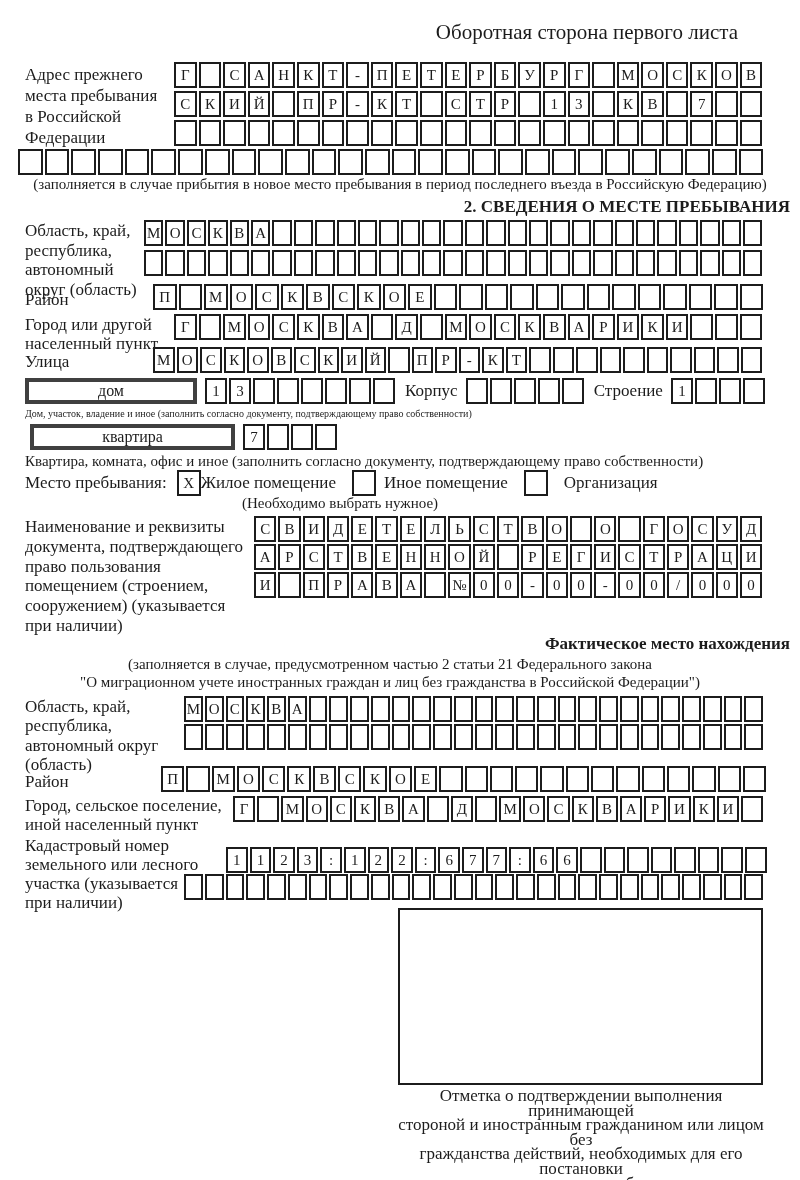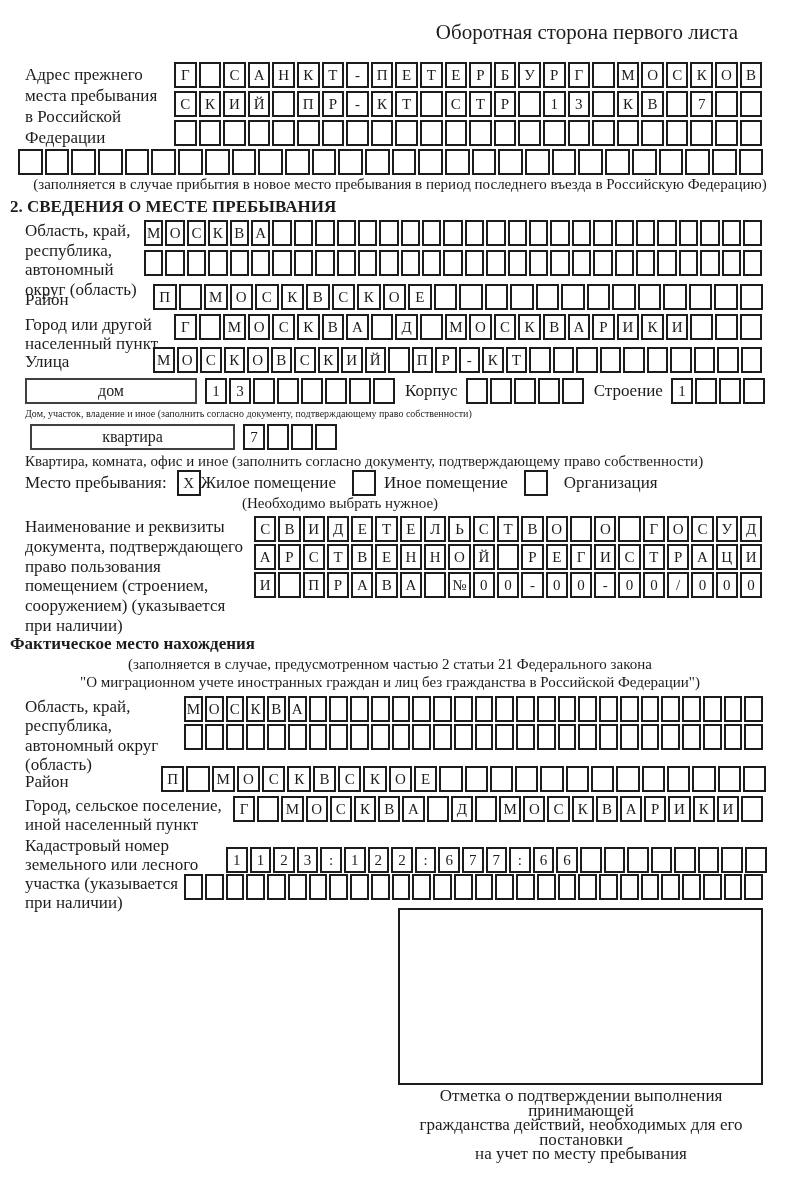--- a/index.html
+++ b/index.html
@@ -7,23 +7,23 @@
         font-family:"Liberation Serif","DejaVu Serif",serif;color:#1c1c1c;overflow:hidden}
   .abs{position:absolute}
   .cellrow{position:absolute;display:flex;gap:2px}
   .cellgroup{display:flex;gap:2px}
   .cell{flex:0 0 var(--cw,22px);width:var(--cw,22px);height:26px;border:2px solid #1c1c1c;
         box-sizing:border-box;display:flex;align-items:center;justify-content:center;
         font-size:15px;line-height:1;overflow:hidden}
   .lbl{position:absolute;font-size:17px;line-height:21px;white-space:nowrap}
   .inlbl{font-size:17px;white-space:nowrap}
   .cnote{position:absolute;text-align:center;font-size:15px;line-height:17px}
-  .title{position:absolute;font-weight:bold;font-size:17px;text-align:left;white-space:nowrap}
+  .title{position:absolute;font-weight:bold;font-size:17px;text-align:right;white-space:nowrap}
   .hrow{position:absolute;display:flex;align-items:center}
-  .wbox{height:26px;border:2px solid #404040;box-sizing:border-box;display:flex;
+  .wbox{height:26px;border:4px solid #404040;box-sizing:border-box;display:flex;
         align-items:center;justify-content:center;font-size:16px}
   .stamp{position:absolute;border:2px solid #1c1c1c;box-sizing:border-box;background:#fff}
 </style>
 </head>
 <body>
 
 <div class="page">
 
   <div class="abs" style="top:20px;right:62px;font-size:21px;white-space:nowrap">Оборотная сторона первого листа</div>
 
@@ -621,17 +621,18 @@
       <span class="cell"></span>
       <span class="cell"></span>
       <span class="cell"></span>
       <span class="cell"></span>
       <span class="cell"></span>
     </div>
 
   <div class="stamp" style="left:398px;top:908px;width:365px;height:177px"></div>
   <div class="cnote" style="left:385px;top:1089px;width:392px;font-size:17px;line-height:14.6px">
       <div>Отметка о подтверждении выполнения принимающей</div>
+      <div>стороной и иностранным гражданином или лицом без</div>
       <div>гражданства действий, необходимых для его постановки</div>
       <div>на учет по месту пребывания</div>
     </div>
 
 </div>
 
 </body></html>

